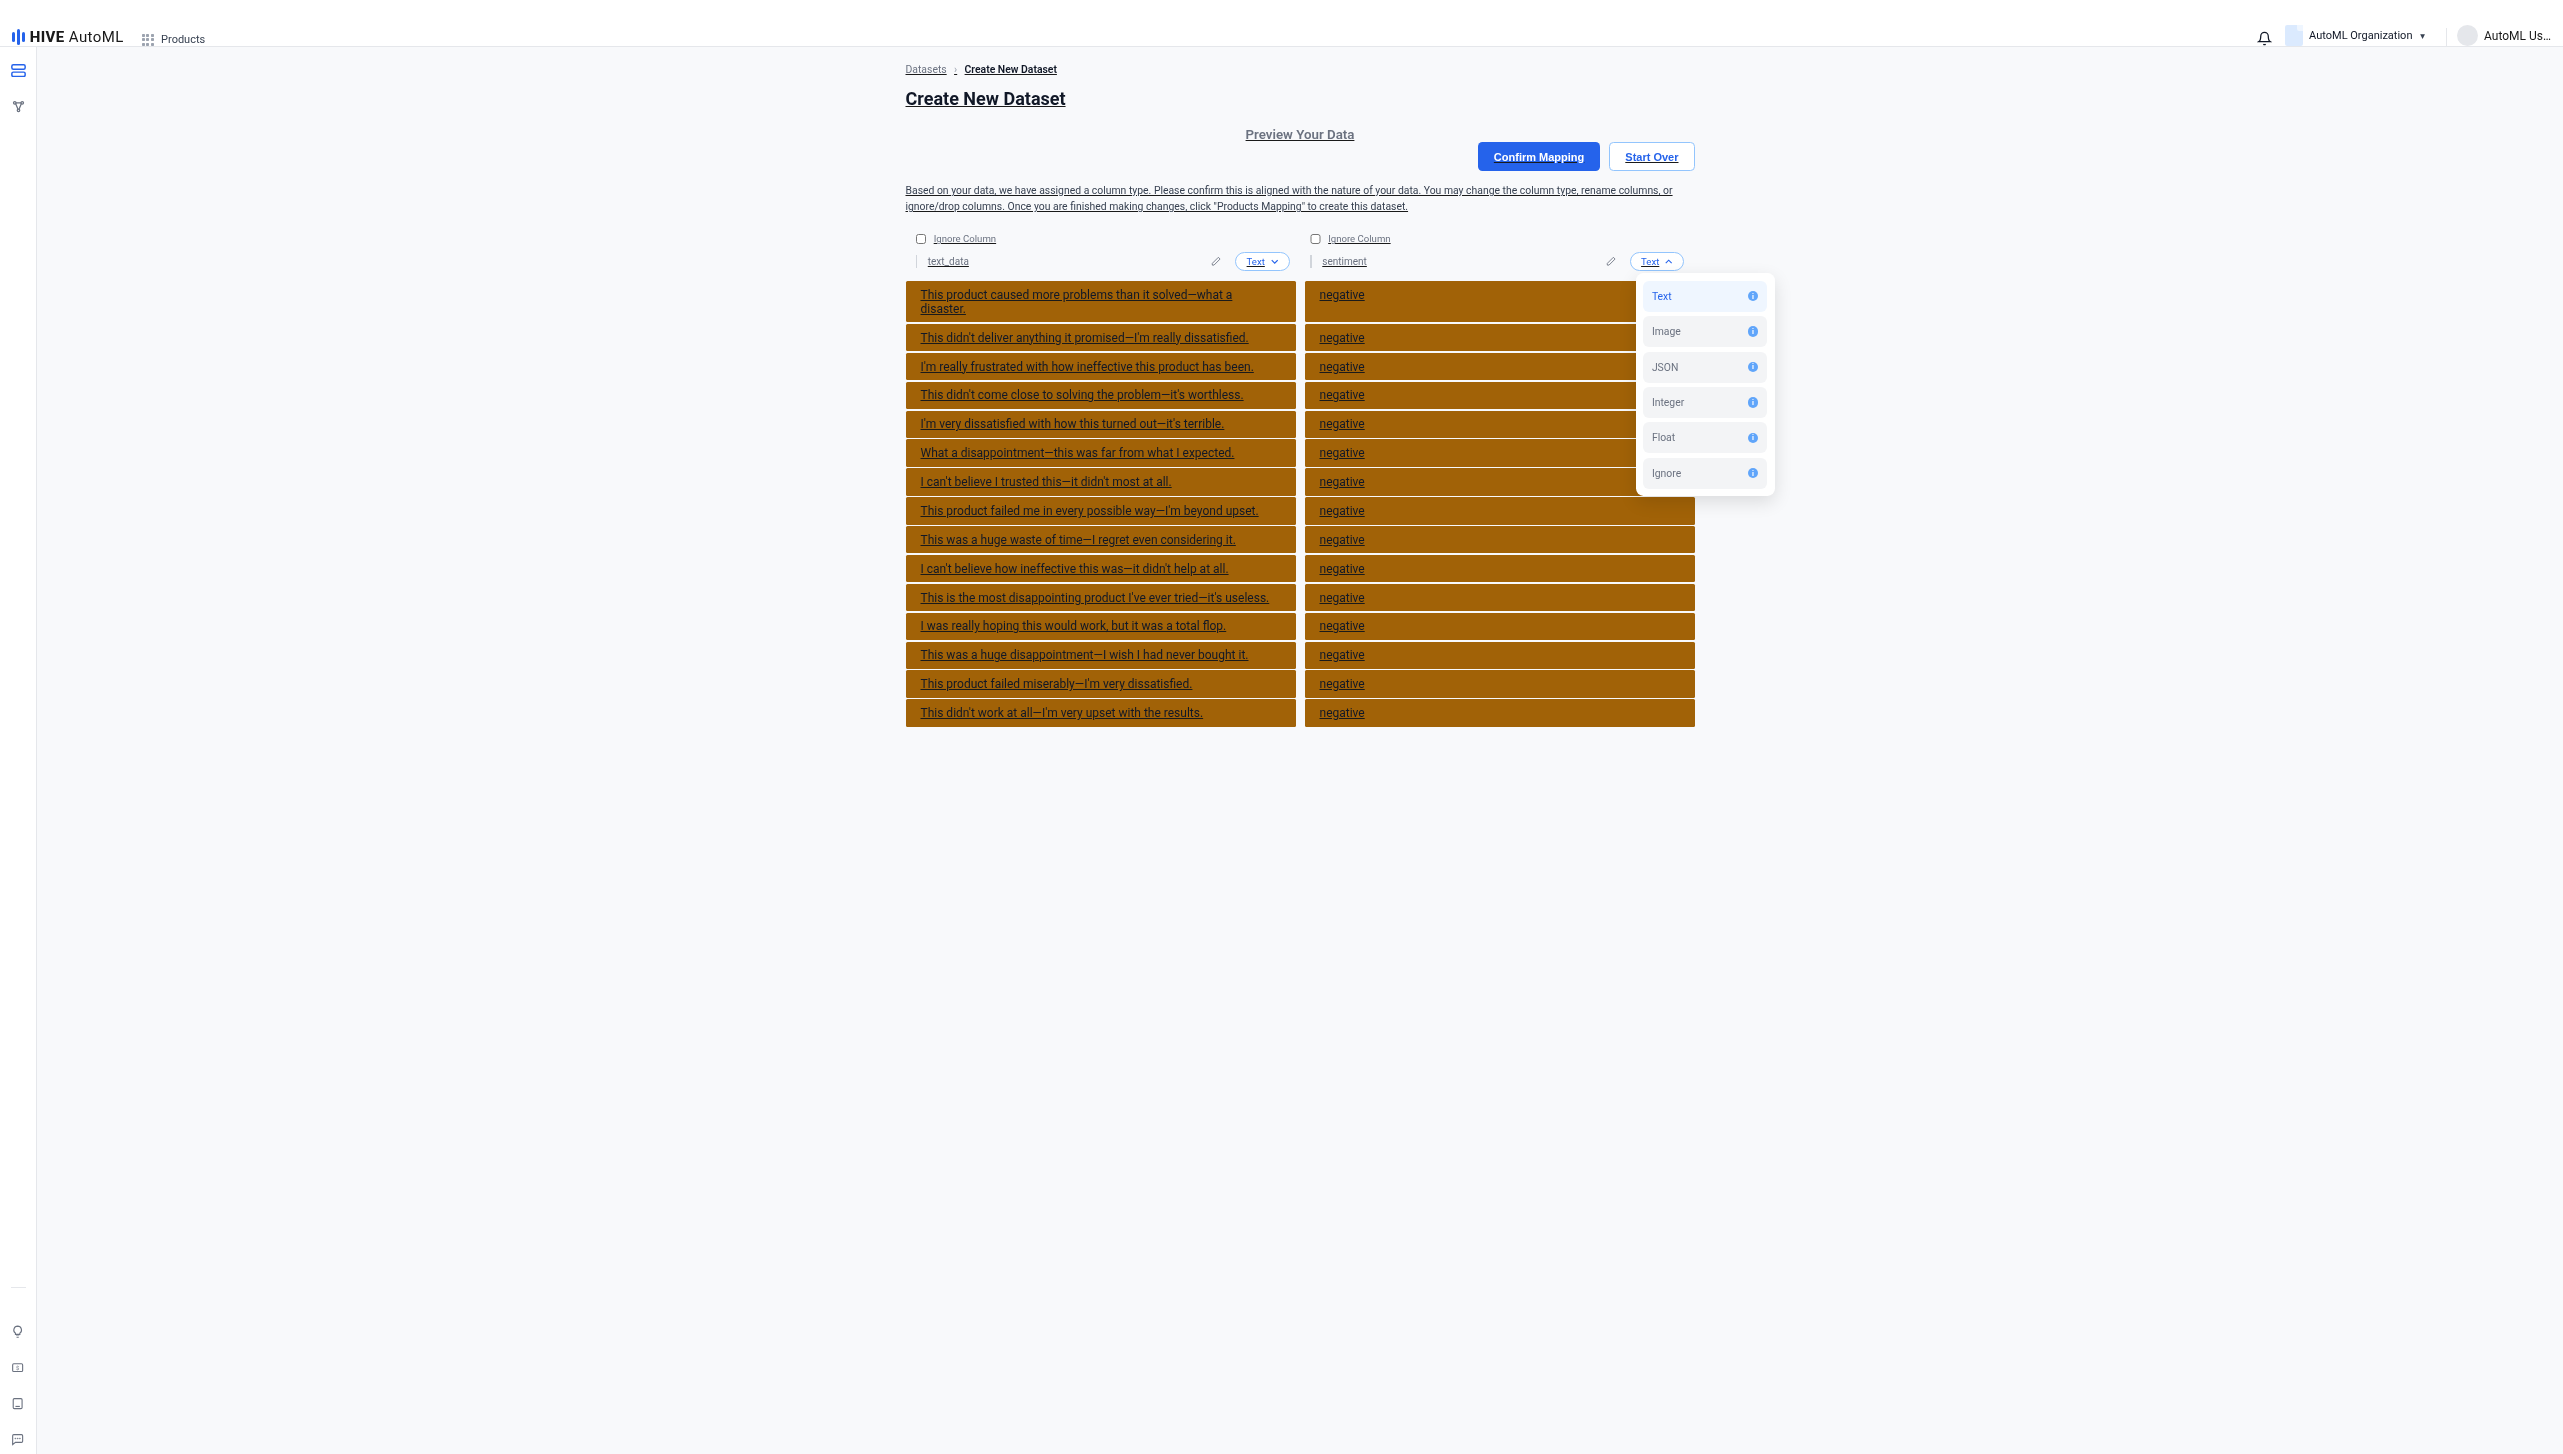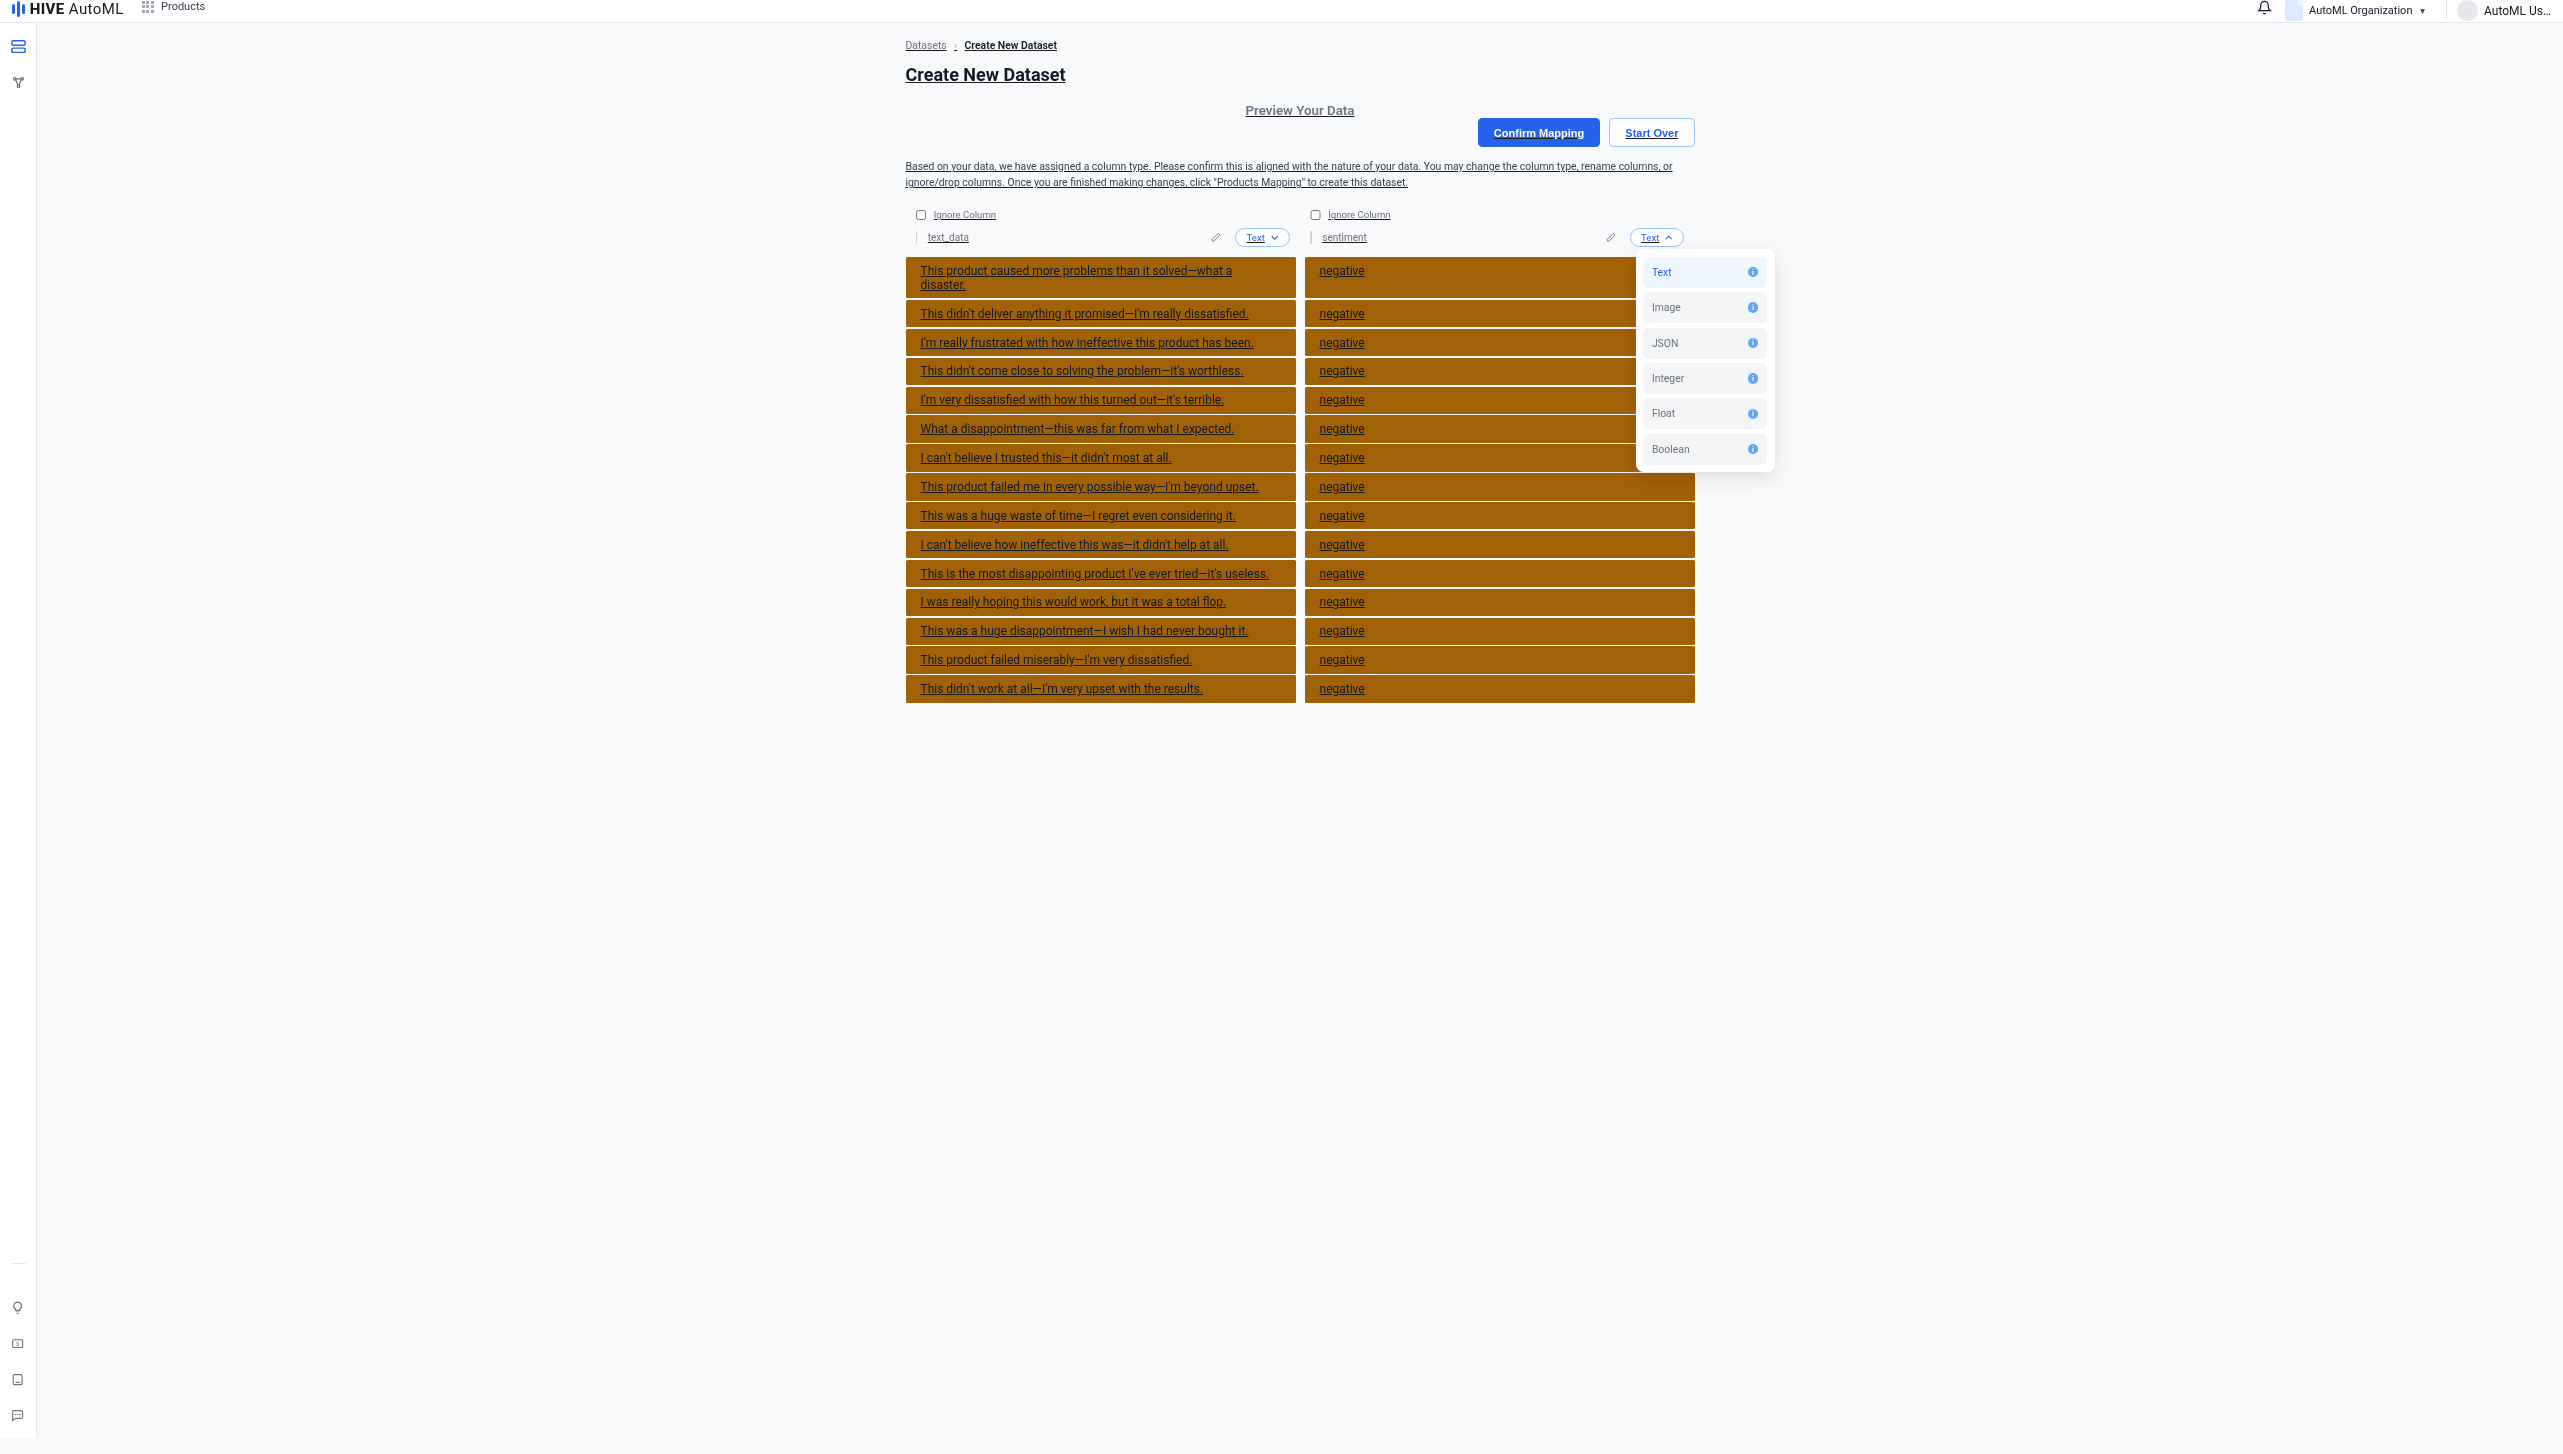--- a/index.html
+++ b/index.html
@@ -1,18 +1,18 @@
 <!DOCTYPE html>
 <html style="font-size:12px"><head>
 <meta charset="utf-8">
 <style>
 * { margin: 0; padding: 0; box-sizing: border-box; }
 body { font-family: -apple-system, BlinkMacSystemFont, "Segoe UI", Roboto, Helvetica, Arial, sans-serif; background: #f8f9fb; color: #1a1a1a; overflow: hidden; }
 
-.topbar { height: 23px; background: #fff; border-bottom: 0.7px solid #e5e7eb; display: flex; align-items: flex-start; padding: 0 12px; position: relative; z-index: 10; }
+.topbar { height: 47px; background: #fff; border-bottom: 0.7px solid #e5e7eb; display: flex; align-items: flex-end; padding: 0 12px; position: relative; z-index: 10; }
 .logo { display: flex; align-items: center; gap: 4.4px; }
 .logo-bars { display: flex; gap: 2.2px; align-items: center; }
 .logo-bars span { display: inline-block; width: 3px; background: #2563eb; border-radius: 1.5px; }
 .logo-bars span:nth-child(1){ height: 10.4px; }
 .logo-bars span:nth-child(2){ height: 16.3px; }
 .logo-bars span:nth-child(3){ height: 10.4px; }
 .logo-text { font-weight: 800; letter-spacing: 0.4px; font-size: 15px; }
 .logo-text em { font-style: normal; font-weight: 400; }
 .products { display: flex; align-items: center; gap: 7.4px; margin-left: 18px; color: #374151; font-size: 11px; cursor: pointer; }
 .products-grid { display: grid; grid-template-columns: repeat(3,3px); grid-template-rows: repeat(3,3px); gap: 1.5px; }
@@ -316,21 +316,21 @@
             </div>
             <div class="dd-item">
               <span>Integer</span>
               <span class="info">i</span>
             </div>
             <div class="dd-item">
               <span>Float</span>
               <span class="info">i</span>
             </div>
             <div class="dd-item">
-              <span>Boolean</span>
+              <span>Ignore</span>
               <span class="info">i</span>
             </div>
           </div>
       </div>
     </div>
   </div>
 </div>
 
 
 </body></html>

